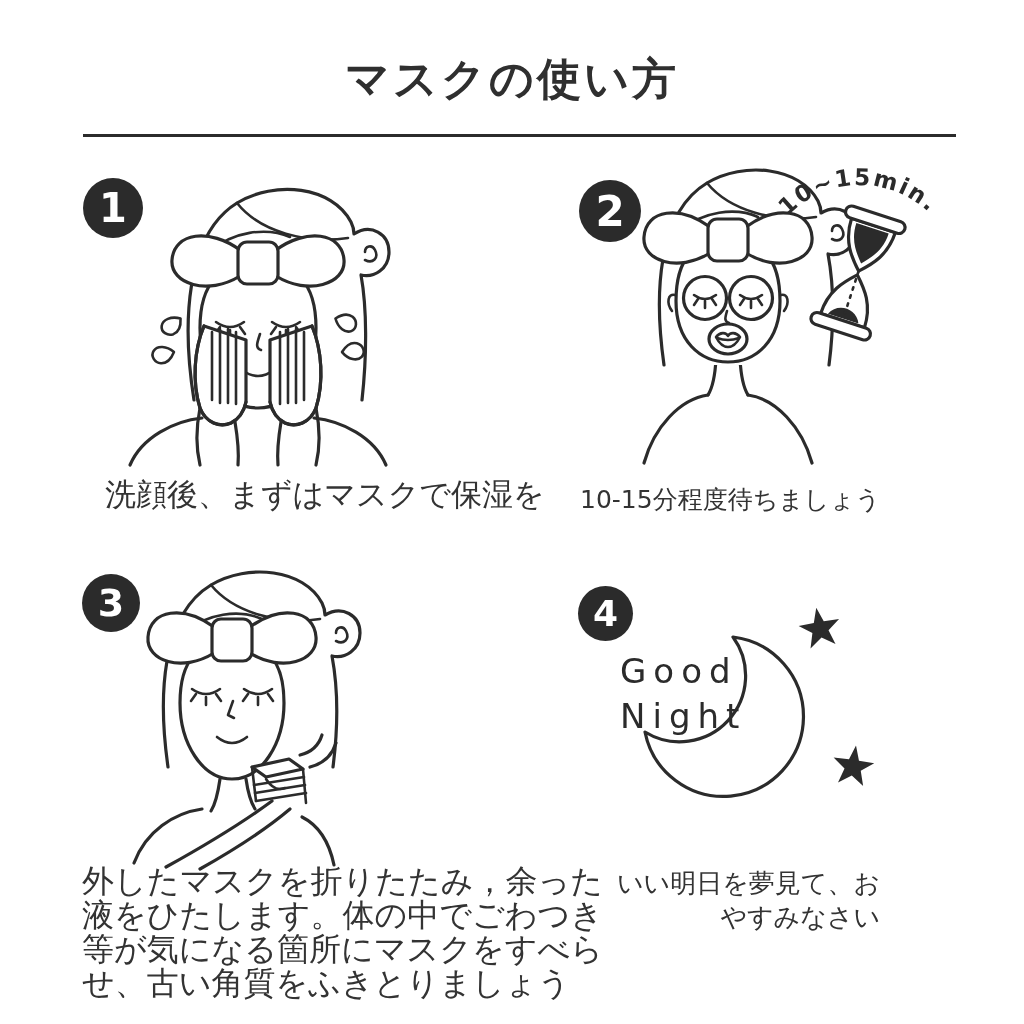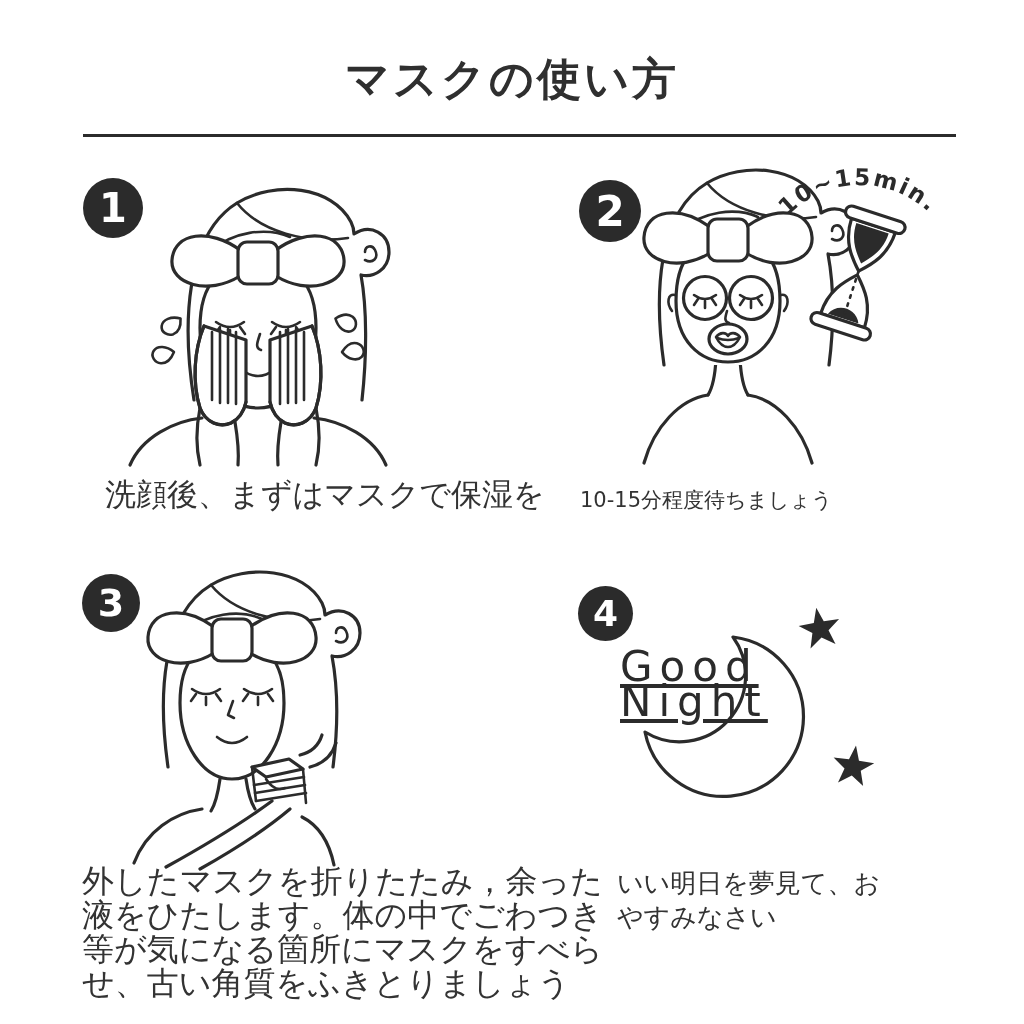--- a/index.html
+++ b/index.html
@@ -19,32 +19,32 @@
   .badge{
     position:absolute;border-radius:50%;background:#2b2b2b;color:#ffffff;
     display:flex;align-items:center;justify-content:center;
     font-weight:bold;z-index:5;
   }
   .caption{
     position:absolute;color:#333333;white-space:pre-line;
     font-weight:400;
   }
   #caption-1{left:105px;top:477px;font-size:31px;line-height:34px;}
-  #caption-2{left:580px;top:484px;font-size:21px;line-height:32px;}
+  #caption-2{left:580px;top:484px;font-size:25px;line-height:32px;}
   #caption-3{left:82px;top:864px;font-size:32px;line-height:34px;}
-  #caption-4{left:617px;top:866px;font-size:26px;line-height:34px;}
+  #caption-4{left:617px;top:866px;font-size:26px;line-height:34px;text-align:right;}
   svg{position:absolute;overflow:visible;}
   .ln{fill:none;stroke:#2b2b2b;stroke-width:3.2;stroke-linecap:round;stroke-linejoin:round;}
   .thin{stroke-width:2.6;}
   .fw{fill:#ffffff;stroke:#2b2b2b;stroke-width:3.2;stroke-linecap:round;stroke-linejoin:round;}
   .fk{fill:#2b2b2b;stroke:none;}
   .goodnight{
     position:absolute;left:620px;top:649px;
-    font-size:42px;letter-spacing:7px;line-height:35px;
-    color:#2b2b2b;font-weight:500;white-space:pre-line;text-decoration:underline;
+    font-size:34px;letter-spacing:7px;line-height:45px;
+    color:#2b2b2b;font-weight:500;white-space:pre-line;
   }
   .arc-label{fill:#2b2b2b;font-weight:600;font-size:23px;letter-spacing:2px;
     font-family:"DejaVu Sans","Liberation Sans",sans-serif;}
 </style>
 </head>
 <body>
 
 <div class="abs" id="title">マスクの使い方</div>
 <div class="abs" id="title-rule"></div>
 

